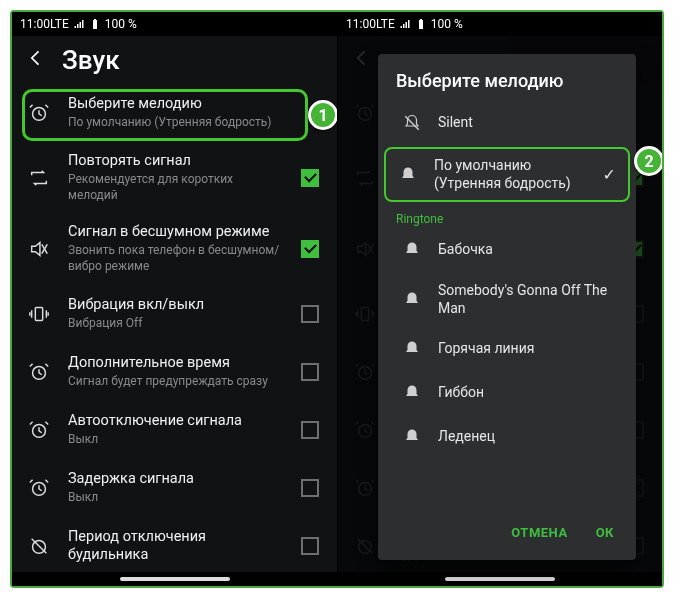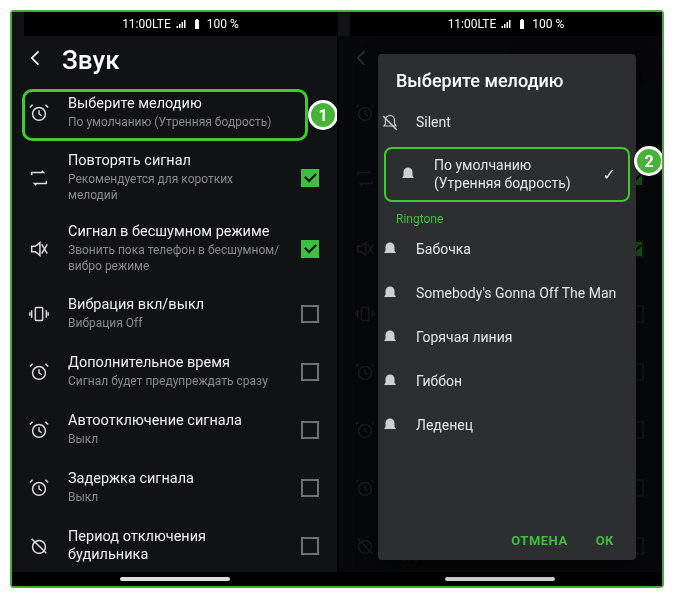--- a/index.html
+++ b/index.html
@@ -32,25 +32,24 @@
     display: flex;
     flex-direction: column;
   }
   .phone + .phone { border-left: 1px solid #000; }
 
   .statusbar {
     height: 24px;
     background: #000;
     display: flex;
     align-items: center;
-    justify-content: center;
+    justify-content: flex-start;
     padding: 0 8px;
     font-size: 12px;
     color: #fff;
-    margin-left: 12px;
   }
   .statusbar .right { display:flex; align-items:center; gap:4px; }
   .statusbar svg { width:12px; height:12px; }
 
   .titlebar {
     height: 48px;
     display: flex;
     align-items: center;
     gap: 16px;
     padding: 0 14px;
@@ -128,36 +127,36 @@
     display:flex; flex-direction:column;
     box-shadow:0 8px 20px rgba(0,0,0,.6);
   }
   .dialog .dlg-title {
     font-size:18px; font-weight:500; color:#fff;
     padding:16px 18px 10px;
   }
   .dialog .dlg-body { flex:1; overflow:hidden; }
   .dlg-row {
     display:flex; align-items:center; gap:16px;
-    padding:10px 2px; min-height:44px;
+    padding:10px 24px; min-height:44px;
   }
   .dlg-row .dicon { width:20px; display:flex; justify-content:center; color:#cfcfcf;}
   .dlg-row .dicon svg { width:18px;height:18px; fill:#cfcfcf; }
   .dlg-row .dlabel { font-size:14px; color:#e6e6e6; flex:1; line-height:1.25; }
   .dlg-row.selected {
     border:2px solid #43c92e; border-radius:8px;
     margin:2px 6px; padding:8px 12px;
   }
   .dlg-row .check { color:#e6e6e6; font-size:16px; }
   .dlg-section {
     font-size:12px; color:#3fbf3f; padding:8px 18px 2px;
   }
   .dlg-actions {
     display:flex; justify-content:flex-end; gap:28px;
-    padding:10px 22px 12px;
+    padding:10px 22px 20px;
   }
   .dlg-actions .btn {
     font-size:13px; font-weight:700; color:#3fbf3f; letter-spacing:.5px;
   }
 
   
   .ghost .row .primary,
   .ghost .row .secondary { color:#3a3a3a; }
   .ghost .row .icon svg { stroke:#3a3a3a; }
   .ghost .checkbox { border-color:#2c2c2c; }

